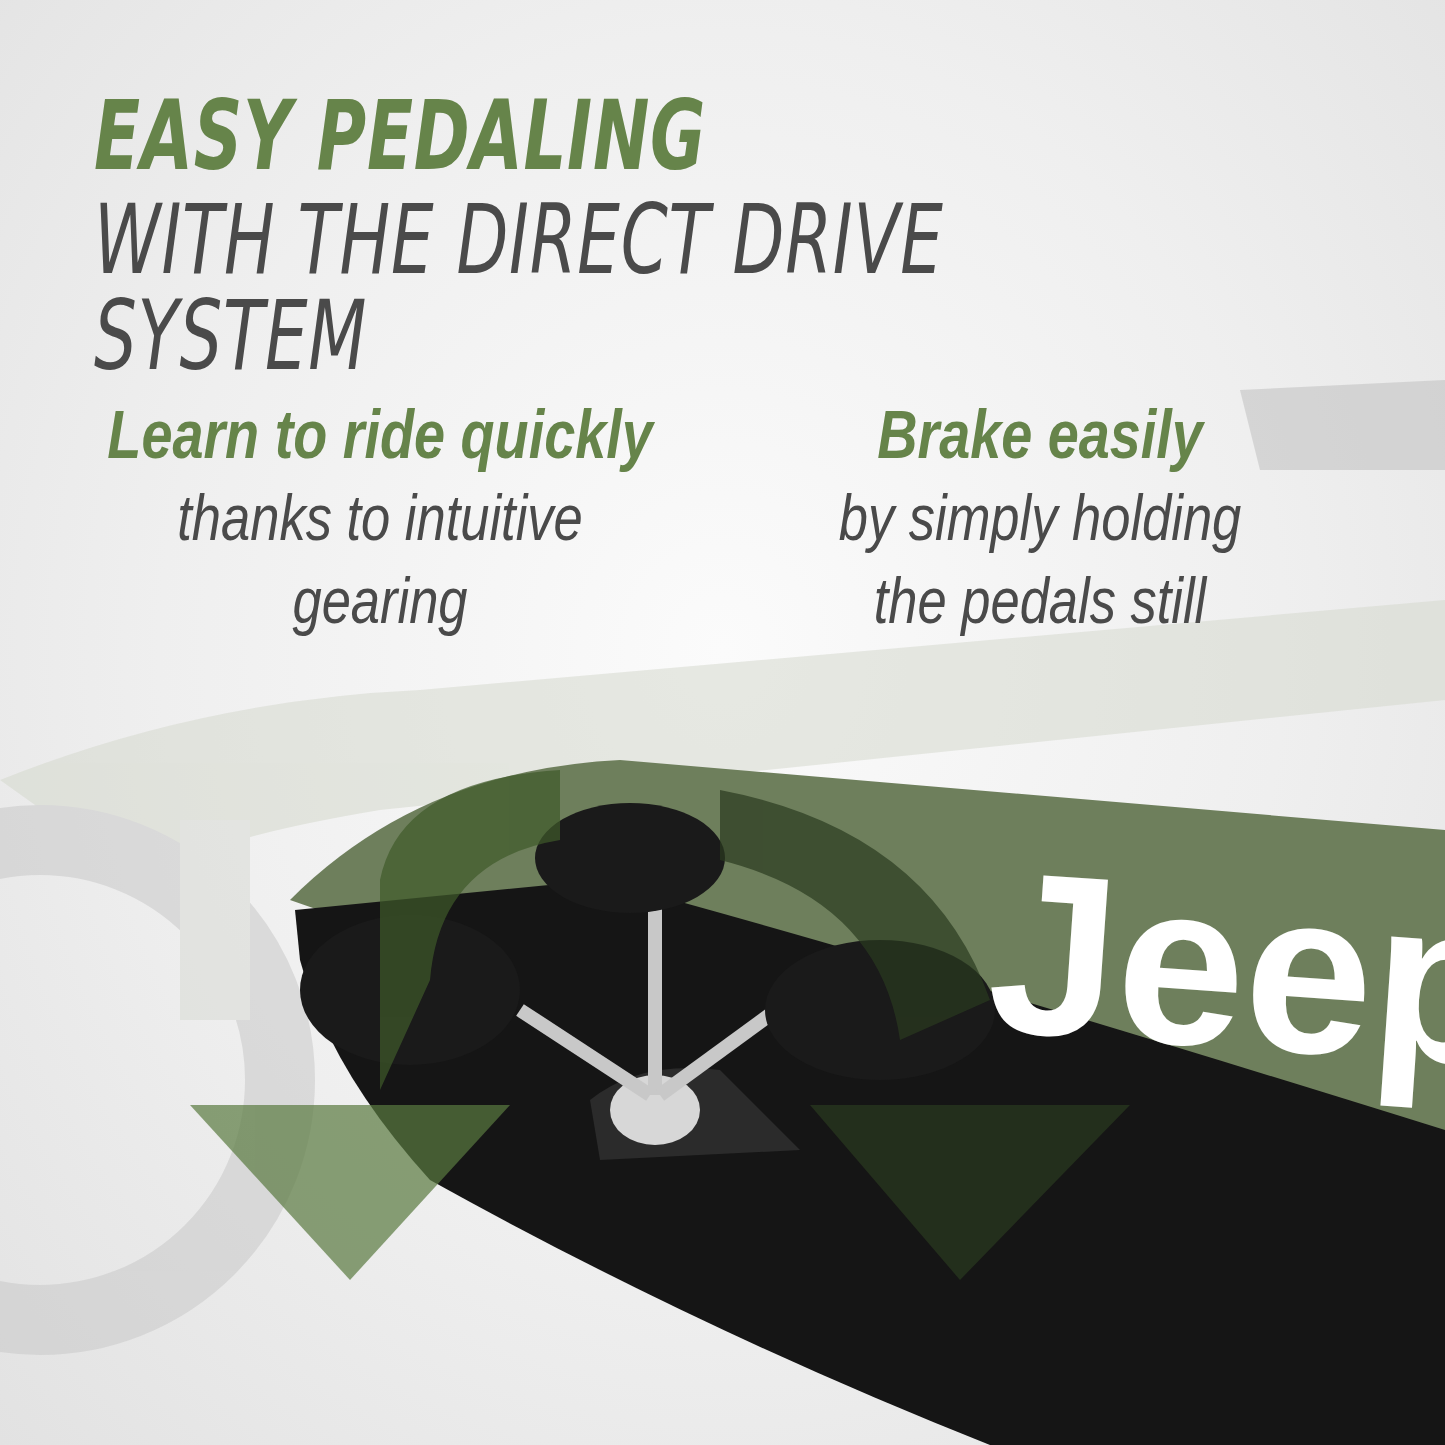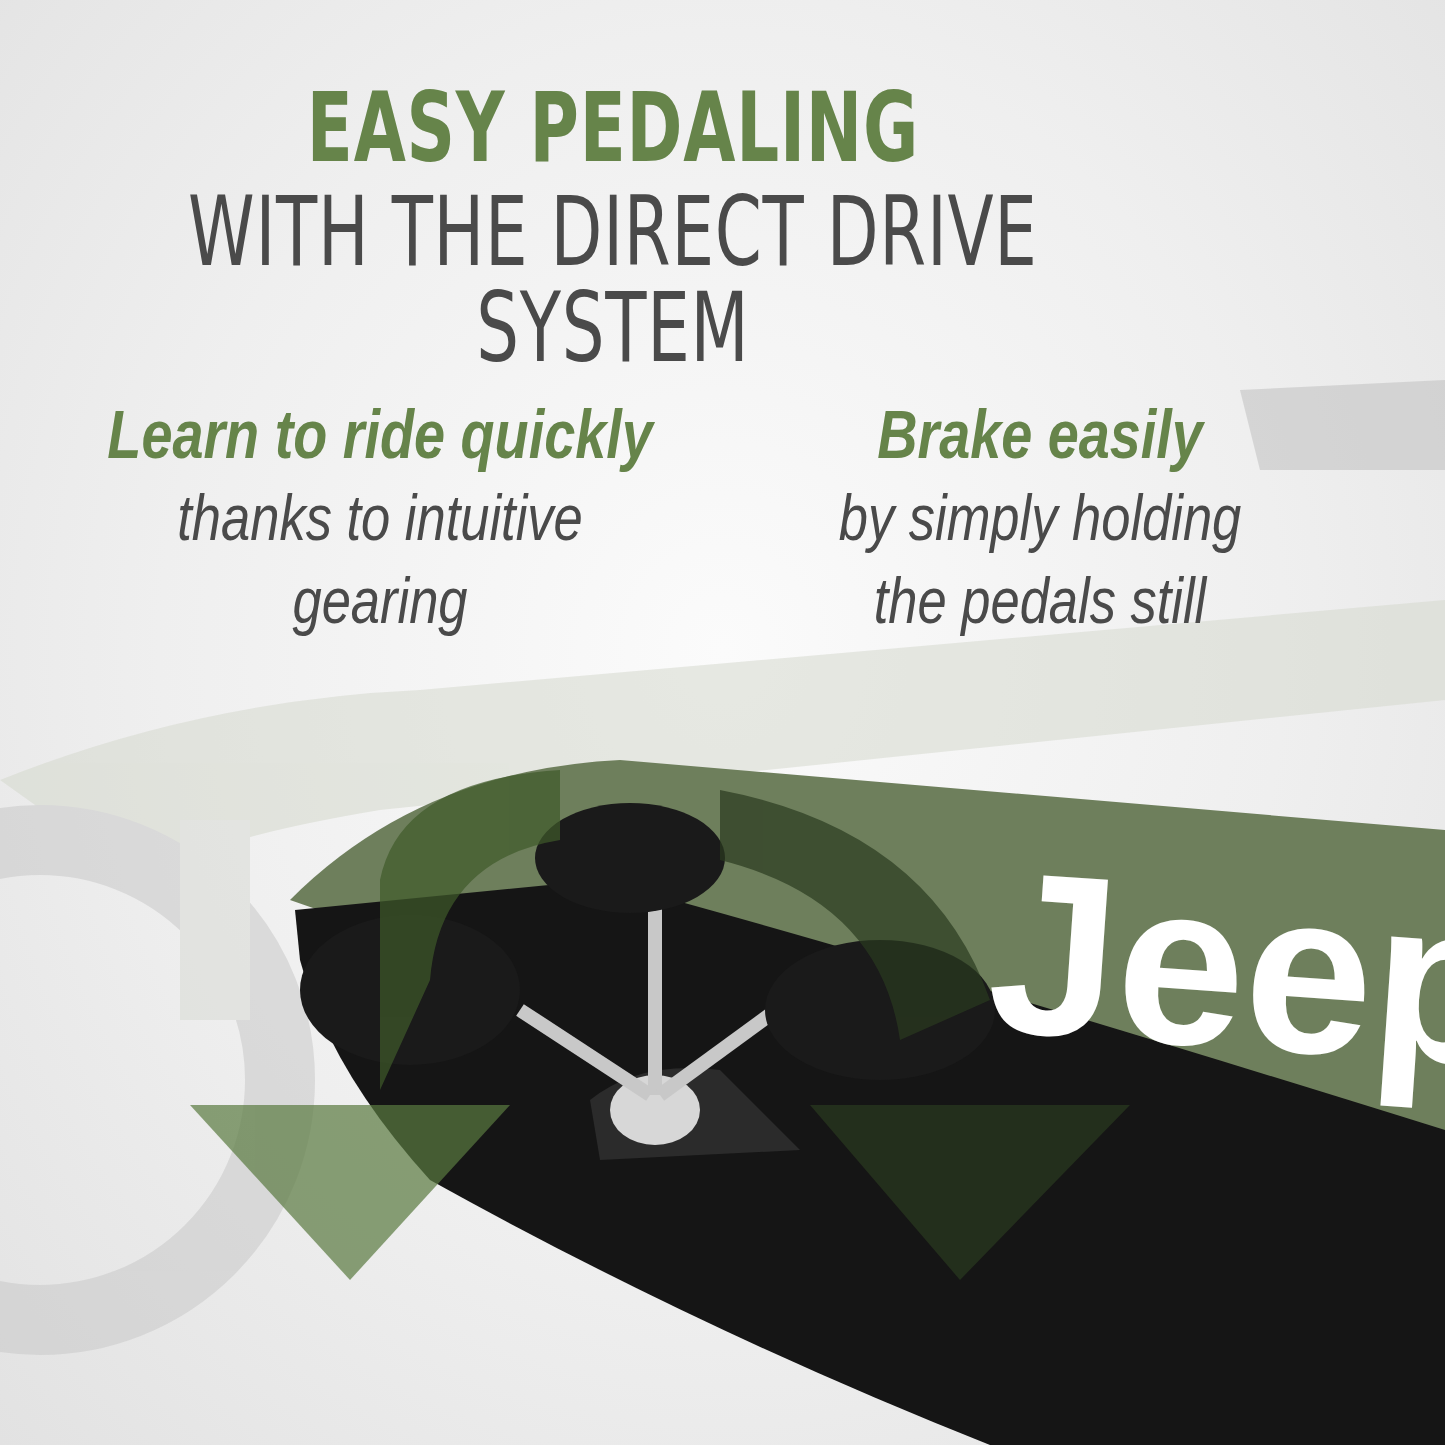--- a/index.html
+++ b/index.html
@@ -1,21 +1,21 @@
 <!DOCTYPE html>
 <html><head>
 <meta charset="utf-8">
 <style>
   html,body{margin:0;padding:0;}
   body{width:1445px;height:1445px;overflow:hidden;position:relative;
     background:radial-gradient(ellipse at 50% 45%, #fbfbfb 0%, #efefef 55%, #e2e2e2 100%);
     font-family:"Liberation Sans", sans-serif;}
   .scene{position:absolute;inset:0;}
-  .title{position:absolute;left:78px;top:72px;margin:8px;line-height:1;
-    font-family:"DejaVu Sans Condensed","DejaVu Sans",sans-serif;text-align:center;}
+  .title{position:absolute;left:78px;top:72px;margin:16px;line-height:1;
+    font-family:"DejaVu Sans Condensed","DejaVu Sans",sans-serif;font-style:italic;}
   .title .l1{display:block;font-size:96px;font-weight:bold;color:#66844a;letter-spacing:1px;transform:scaleX(0.78);transform-origin:left;}
   .title .l2{display:block;font-size:96px;font-weight:normal;color:#4a4a4a;margin-top:8px;letter-spacing:1px;transform:scaleX(0.78);transform-origin:left;}
   .feat{position:absolute;text-align:center;font-style:italic;transform:scaleX(0.82);}
   .feat .h{display:block;font-size:68px;font-weight:bold;color:#66844a;line-height:1.25;}
   .feat .b{display:block;font-size:64px;color:#4a4a4a;line-height:1.3;}
   .f1{left:40px;top:392px;width:680px;}
   .f2{left:700px;top:392px;width:680px;}
 </style>
 </head>
 <body>

